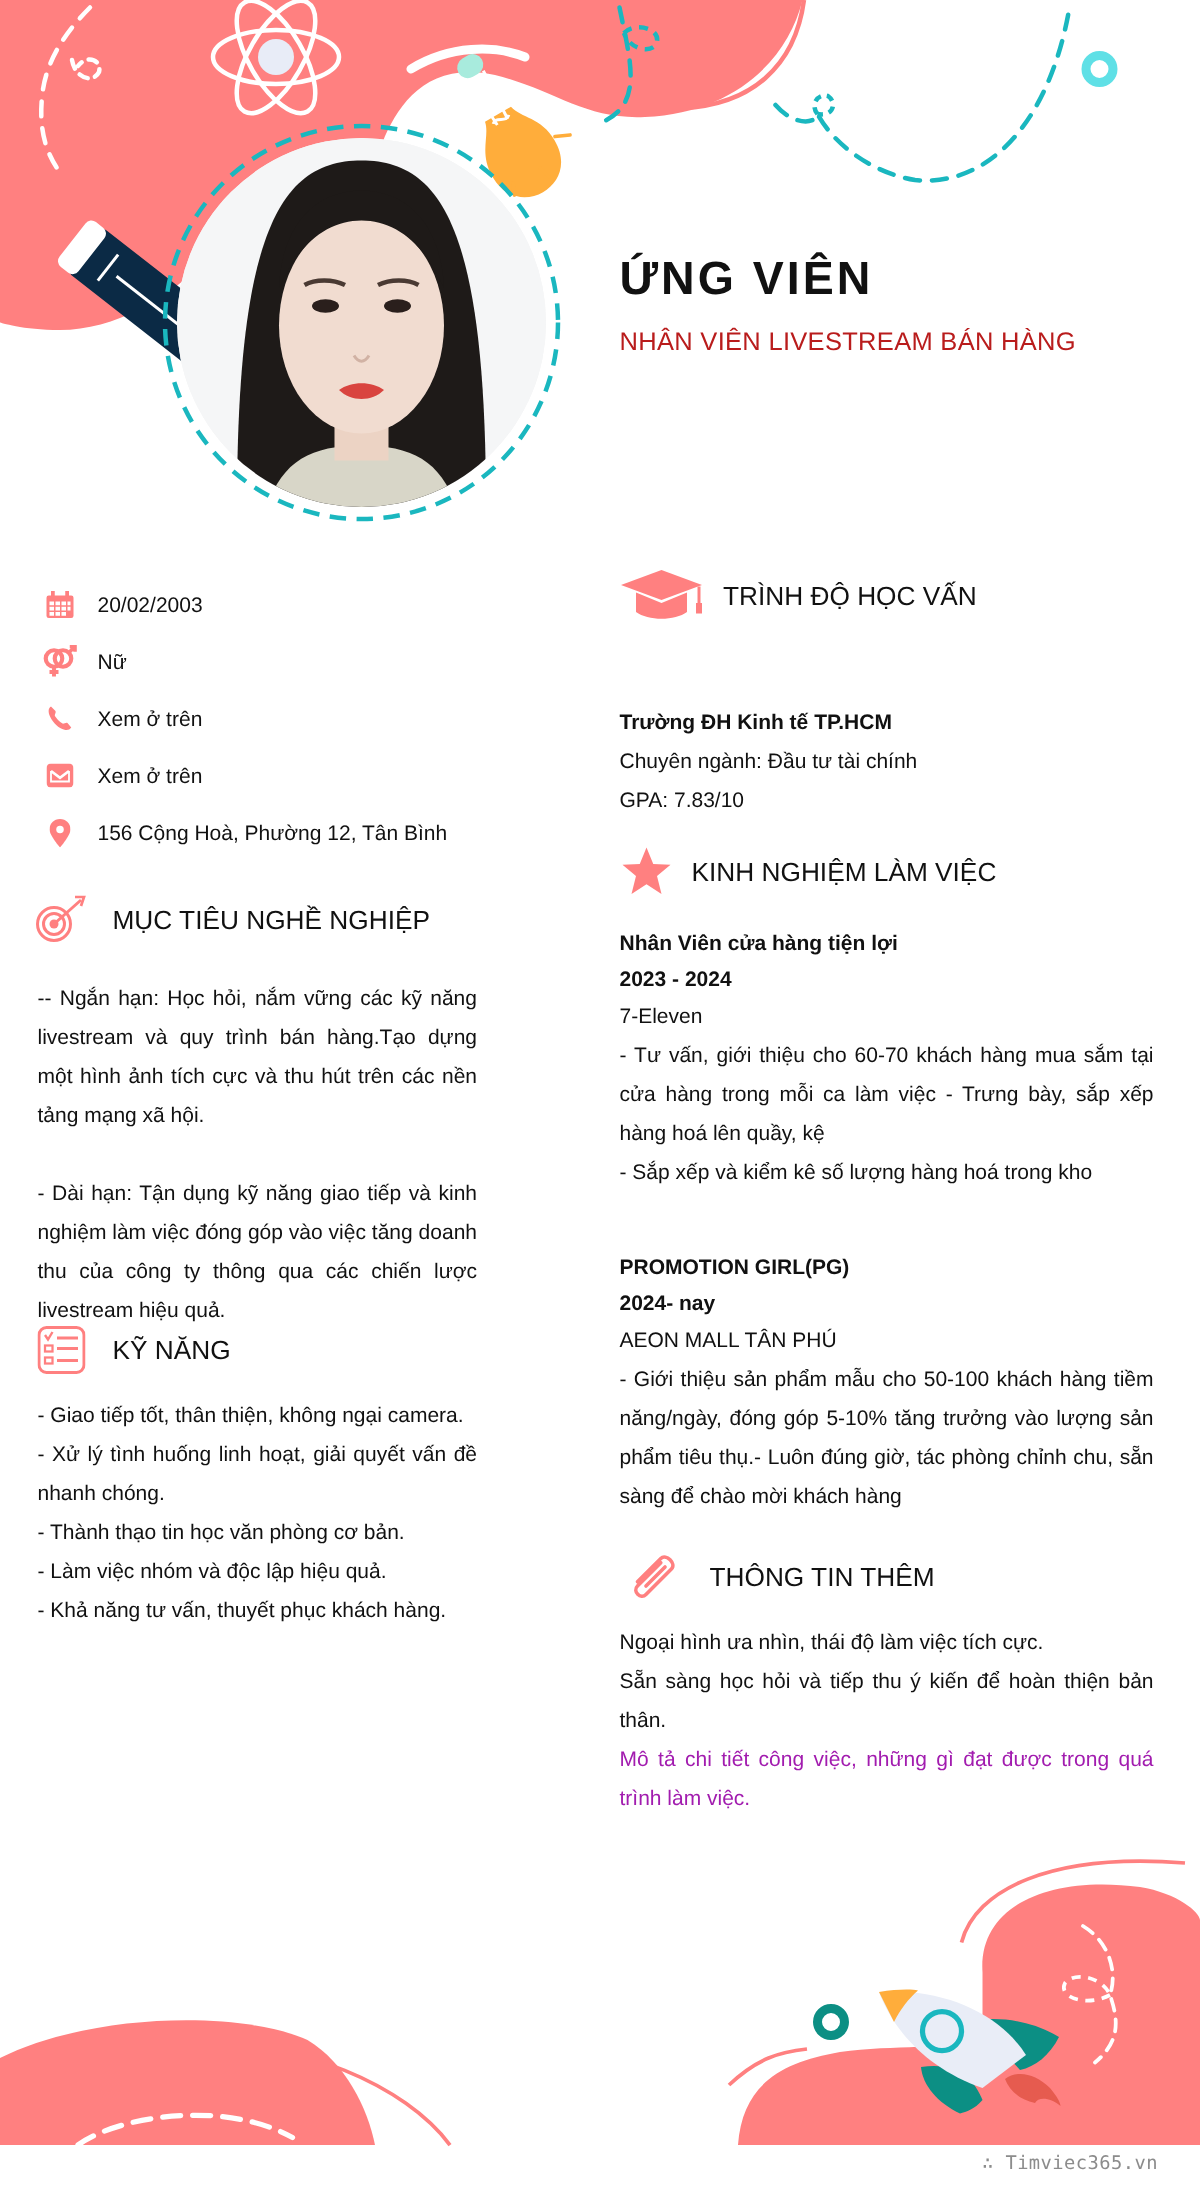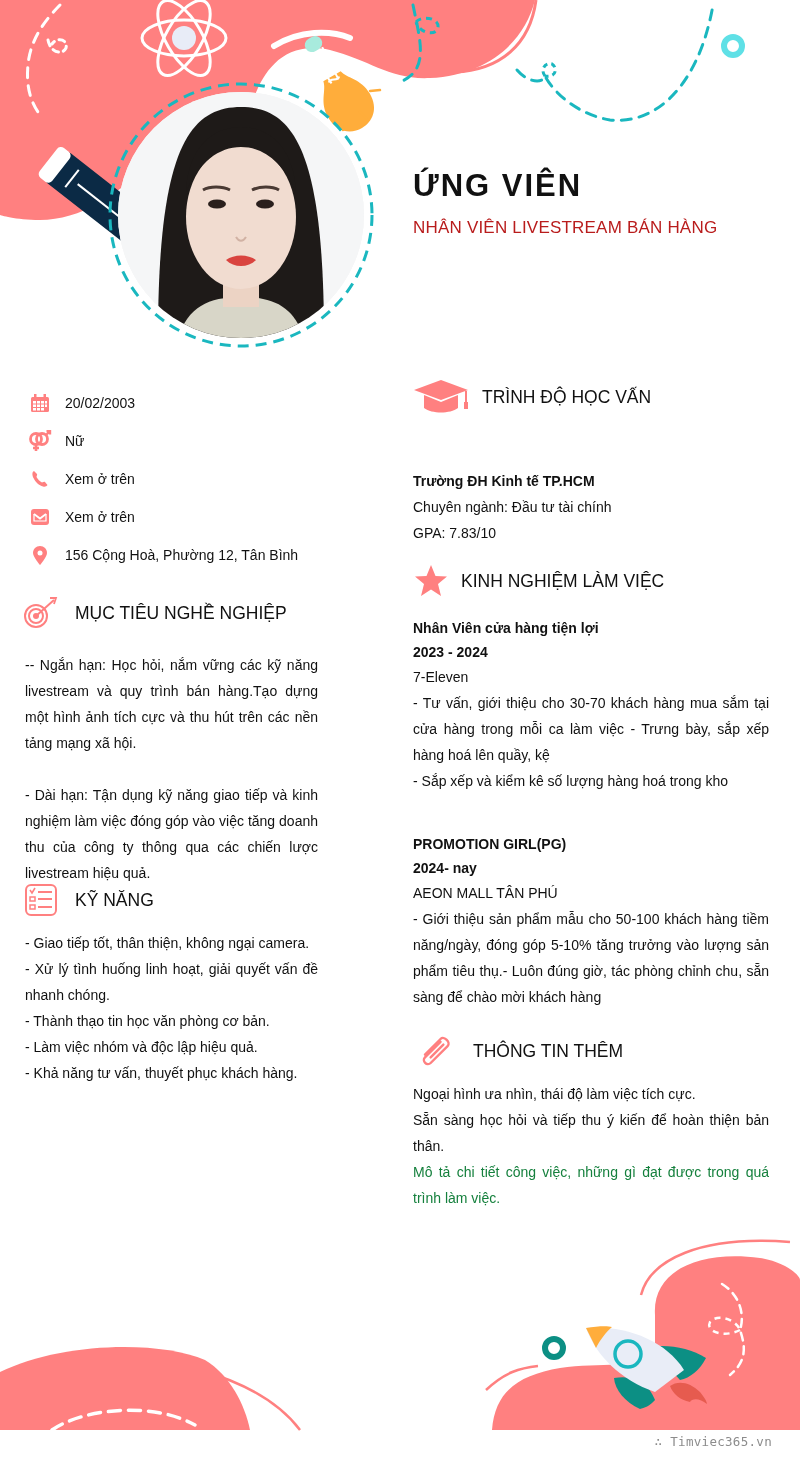--- a/index.html
+++ b/index.html
@@ -20,21 +20,21 @@
     .contact-row { display: flex; align-items: center; height: 38px; }
     .contact-row .ico { width: 24px; height: 22px; margin-right: 13px; display: flex; align-items: center; justify-content: center; }
     .contact-row .txt { font-size: 14px; color: #111; }
 
     .section-head { position: absolute; display: flex; align-items: center; }
     .section-head .h { font-size: 17.5px; font-weight: normal; color: #111; }
 
     .para { position: absolute; font-size: 14px; line-height: 26px; color: #111; text-align: justify; }
     .para p { margin: 0; }
     .b { font-weight: bold; }
-    .muted { color: #15803d; }
+    .muted { color: #a21caf; }
     .gap { height: 26px; }
 
     .footer { position: absolute; right: 28px; top: 1434px; font-family: "DejaVu Sans Mono", "Liberation Mono", monospace; font-size: 12.5px; color: #8c8c8c; letter-spacing: 0.3px; }
   </style>
 </head>
 <body>
 
 <div class="page">
 
   <svg class="deco" width="800" height="360" viewBox="0 0 800 360">
@@ -229,21 +229,21 @@
       <svg width="34" height="34" viewBox="0 0 34 34">
           <path d="M17 1 L21.5 12 L33 12.5 L24 20 L27 32 L17 25.5 L7 32 L10 20 L1 12.5 L12.5 12 Z" fill="#ff8080"></path>
         </svg>
     </span>
     <span class="h">KINH NGHIỆM LÀM VIỆC</span>
   </div>
   <div class="para" style="left:413px; top:616px; width:356px;">
     <p class="b" style="line-height:24px;">Nhân Viên cửa hàng tiện lợi</p>
     <p class="b" style="line-height:24px;">2023 - 2024</p>
     <p>7-Eleven</p>
-    <p>- Tư vấn, giới thiệu cho 30-70 khách hàng mua sắm tại cửa hàng trong mỗi ca làm việc - Trưng bày, sắp xếp hàng hoá lên quầy, kệ</p>
+    <p>- Tư vấn, giới thiệu cho 60-70 khách hàng mua sắm tại cửa hàng trong mỗi ca làm việc - Trưng bày, sắp xếp hàng hoá lên quầy, kệ</p>
     <p>- Sắp xếp và kiểm kê số lượng hàng hoá trong kho</p>
   </div>
   <div class="para" style="left:413px; top:832px; width:356px;">
     <p class="b" style="line-height:24px;">PROMOTION GIRL(PG)</p>
     <p class="b" style="line-height:24px;">2024- nay</p>
     <p>AEON MALL TÂN PHÚ</p>
     <p>- Giới thiệu sản phẩm mẫu cho 50-100 khách hàng tiềm năng/ngày, đóng góp 5-10% tăng trưởng vào lượng sản phẩm tiêu thụ.- Luôn đúng giờ, tác phòng chỉnh chu, sẵn sàng để chào mời khách hàng</p>
   </div>
 
   <div class="section-head" style="left:416px; top:1031px;">

